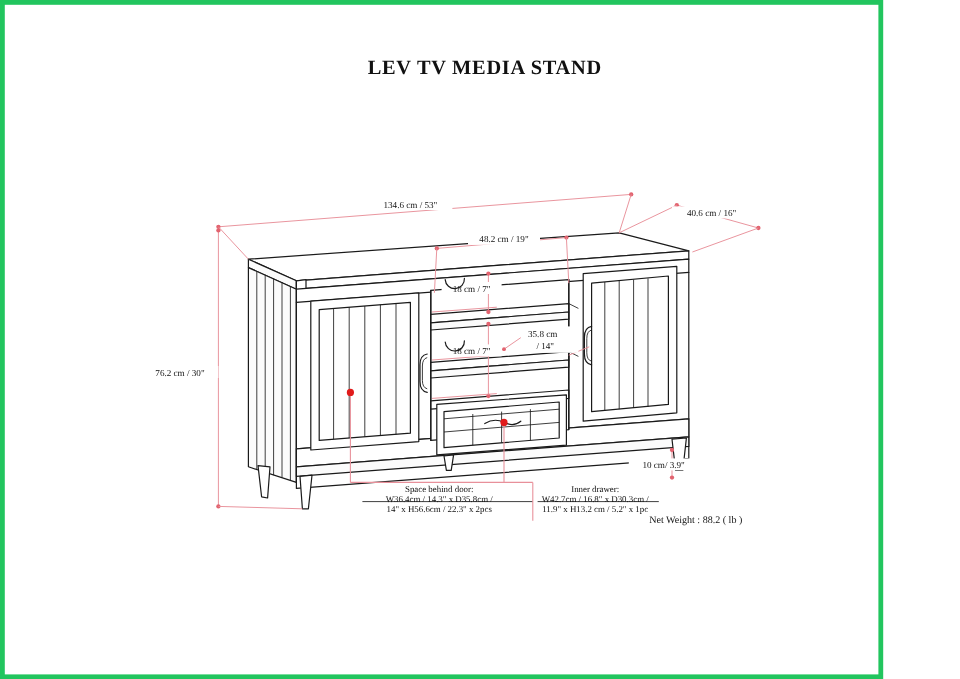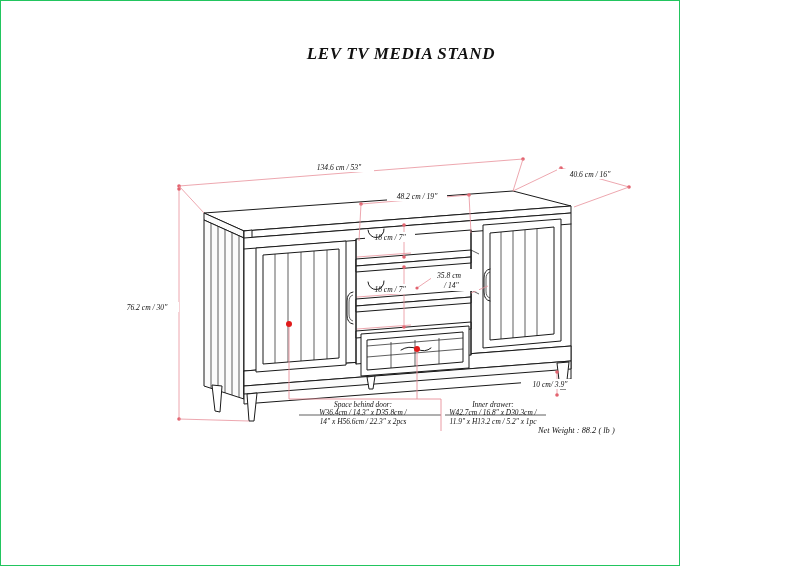--- a/index.html
+++ b/index.html
@@ -1,19 +1,19 @@
 <!DOCTYPE html>
 <html><head>
 <meta charset="utf-8">
 <style>
   html,body{margin:0;padding:0;background:#ffffff;}
   body{width:800px;height:566px;overflow:hidden;
        font-family:"Liberation Serif","DejaVu Serif",serif;color:#111;}
-  #page{position:relative;width:680px;height:566px;background:#fff;box-sizing:border-box;
-        border:1px solid #22c55e;font-style:italic;}
+  #page{position:relative;width:736px;height:566px;background:#fff;box-sizing:border-box;
+        border:4px solid #22c55e;}
   #title{position:absolute;top:43px;left:0;width:800px;text-align:center;
          font-size:17px;font-weight:bold;letter-spacing:.6px;color:#111;}
   svg{position:absolute;top:0;left:0;}
   .lbl{font-family:"Liberation Serif","DejaVu Serif",serif;font-size:7.6px;fill:#111;}
   .lbl-note{font-family:"Liberation Serif","DejaVu Serif",serif;font-size:7.4px;fill:#111;}
   .lbl-weight{font-family:"Liberation Serif","DejaVu Serif",serif;font-size:8.4px;fill:#111;}
   .ln{fill:none;stroke:#1a1a1a;stroke-width:1;stroke-linejoin:round;stroke-linecap:round;}
   .ln-t{fill:none;stroke:#1a1a1a;stroke-width:.7;}
   .pan{fill:#ffffff;stroke:#1a1a1a;stroke-width:1;stroke-linejoin:round;}
   .pan-l{fill:#fbfbfb;stroke:#1a1a1a;stroke-width:1;stroke-linejoin:round;}

